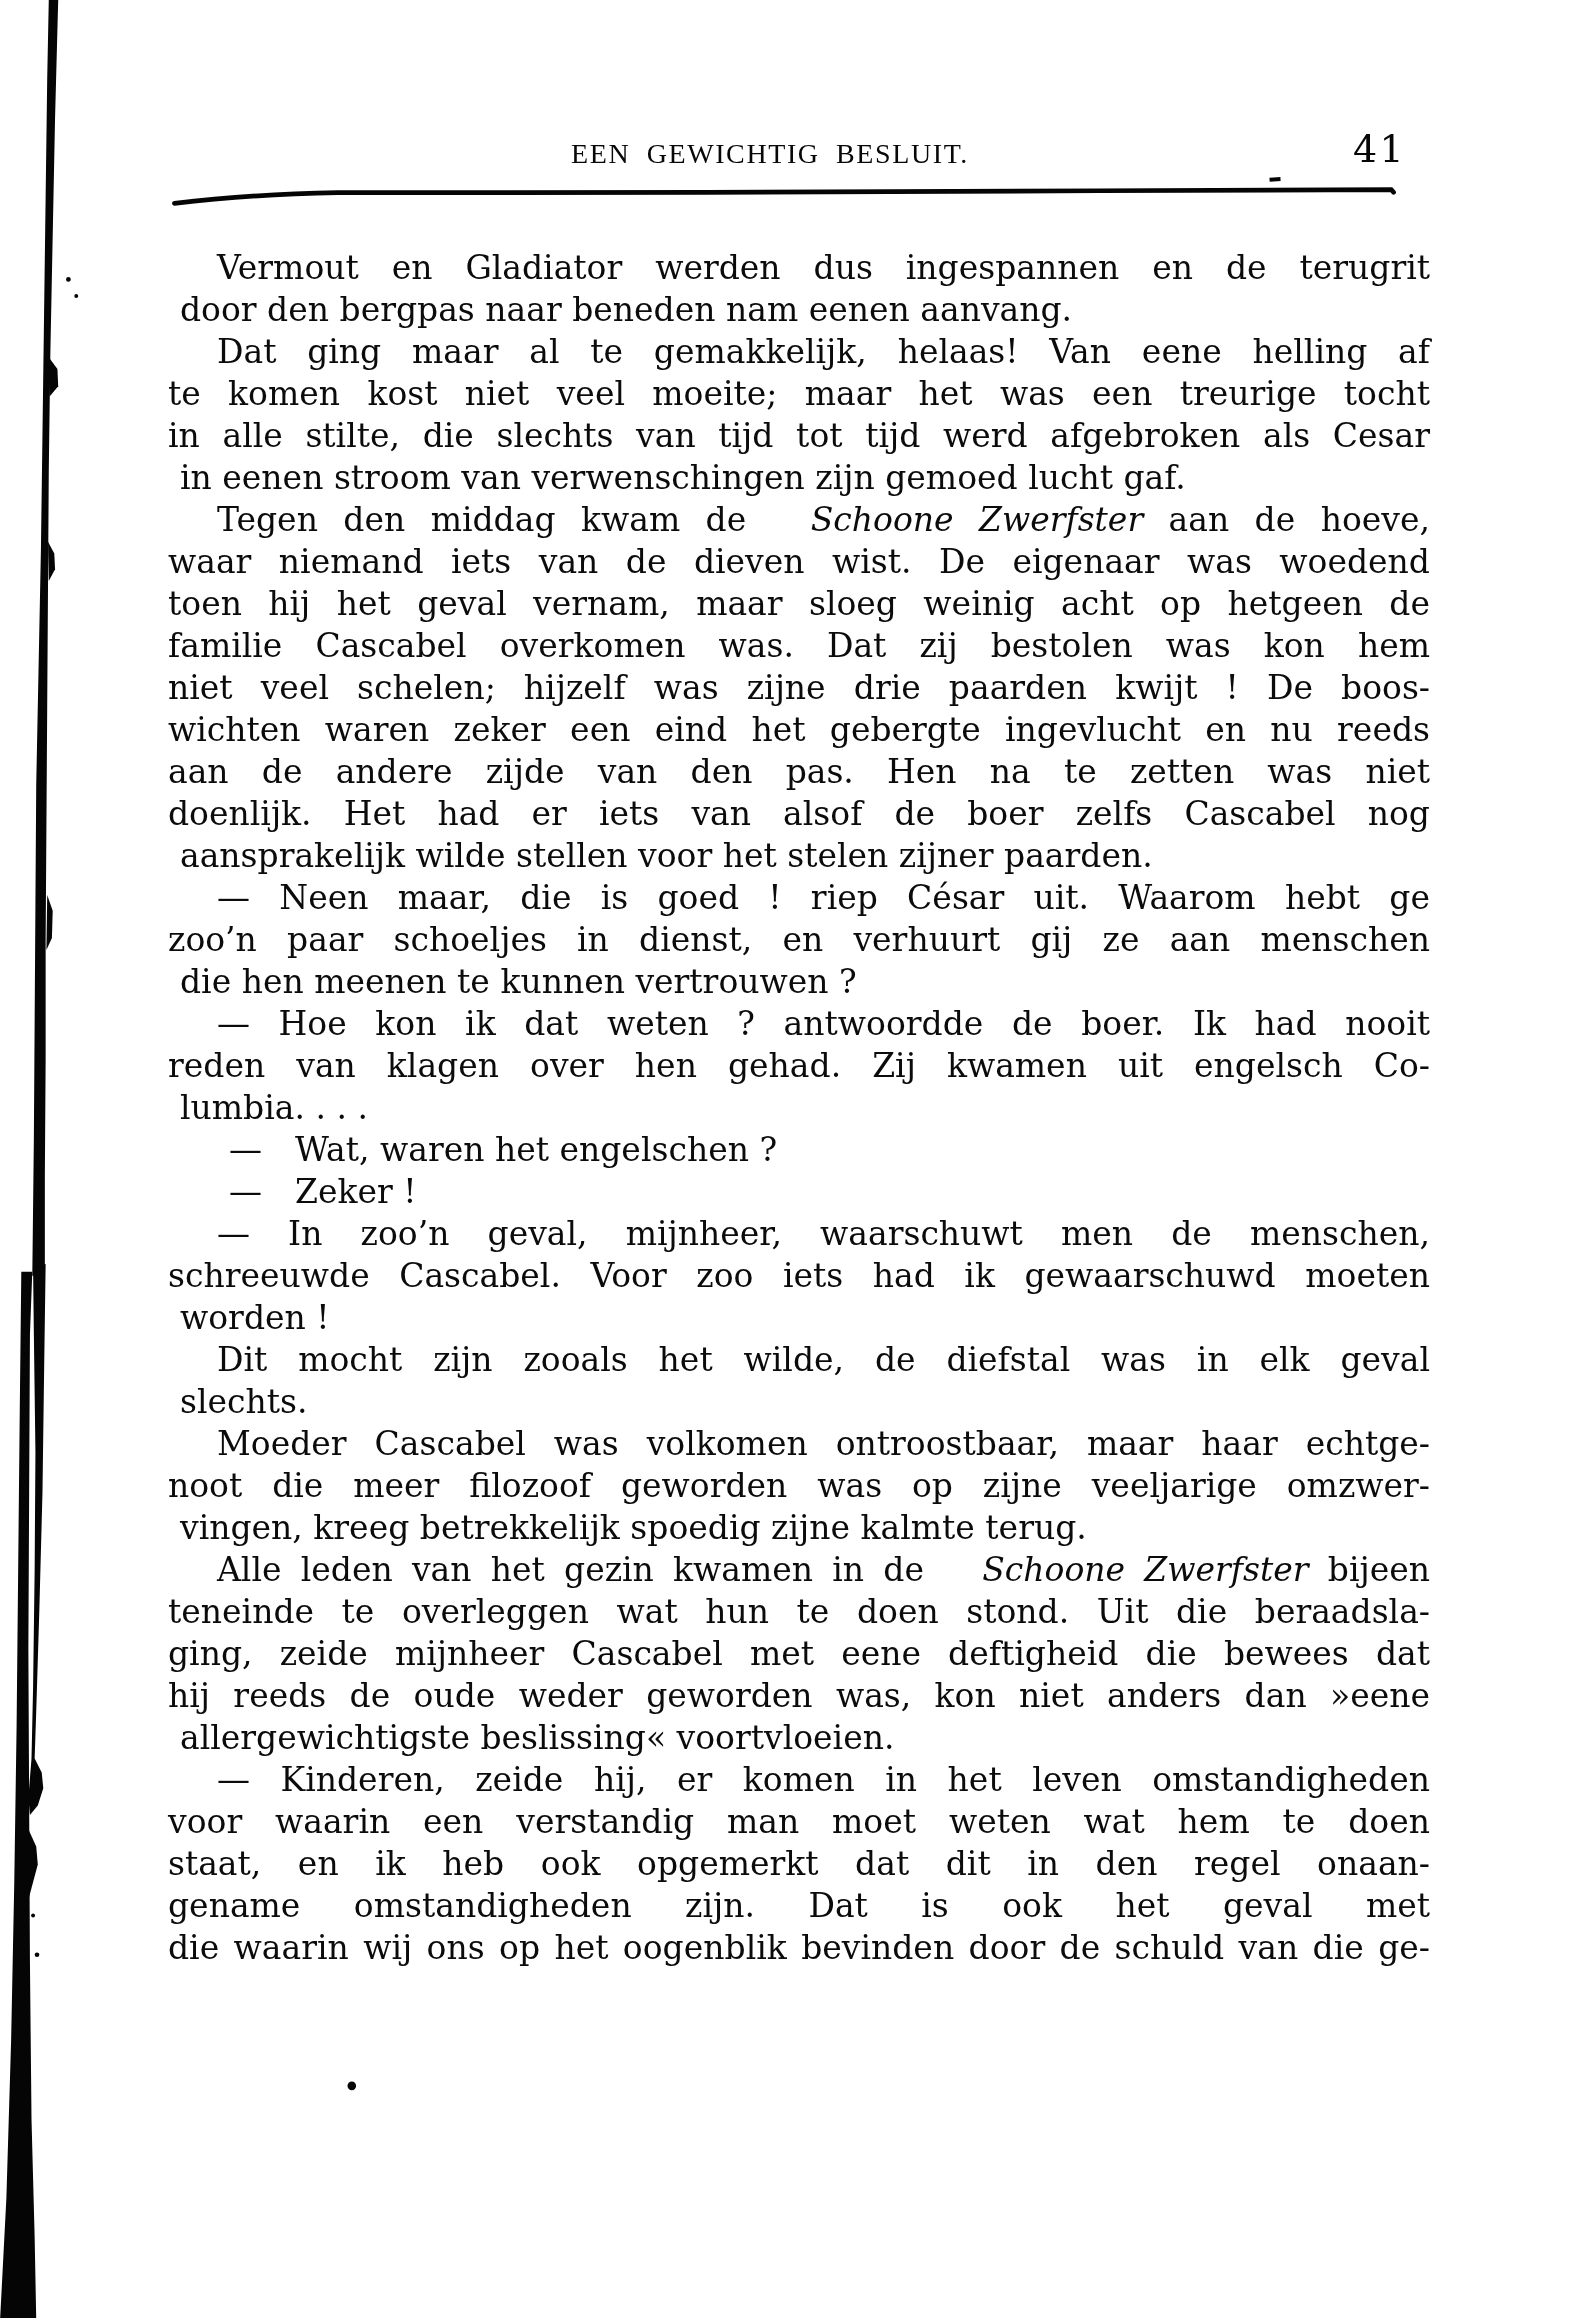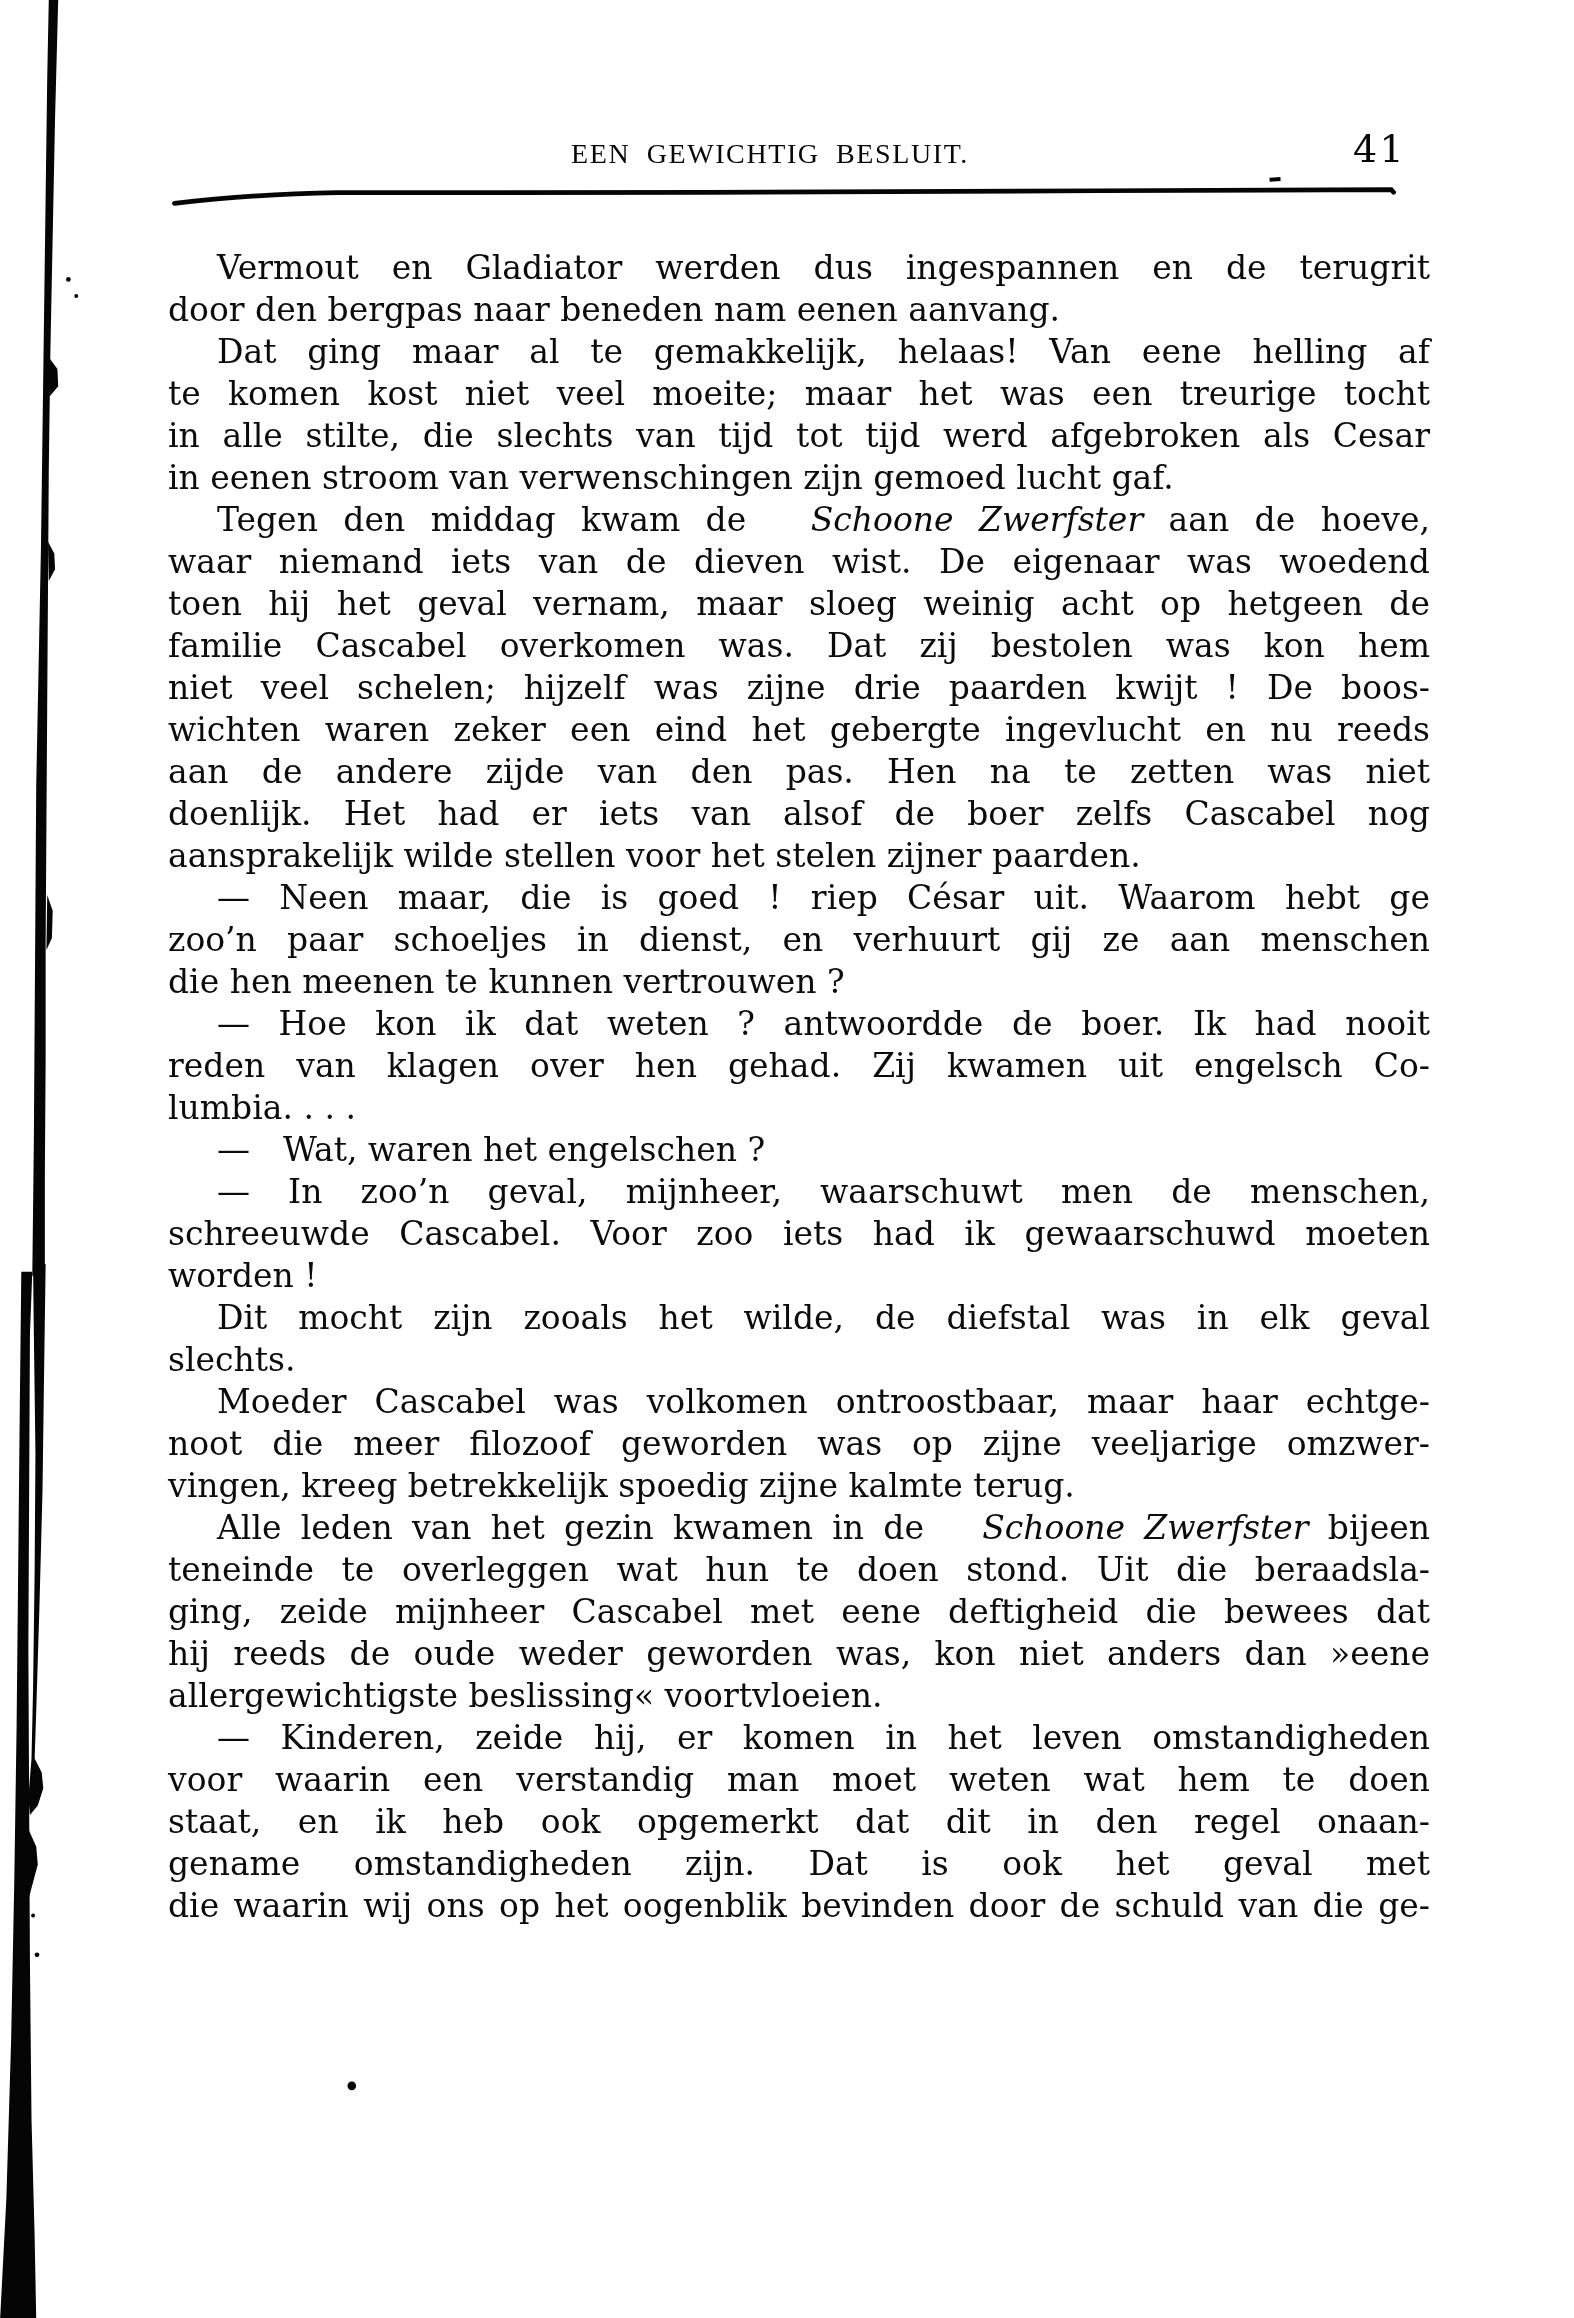--- a/index.html
+++ b/index.html
@@ -21,21 +21,21 @@
   .page-number {
     position: absolute; left: 1353px; top: 127px;
     font-size: 38px; letter-spacing: 2.4px; color: #070707;
   }
 
   .textblock {
     position: absolute; left: 168px; top: 247px; width: 1262px;
     font-size: 33px; line-height: 42px; color: #0b0b0b;
   }
   .line { text-align: justify; text-align-last: justify; height: 42px; white-space: nowrap; }
-  .line.nojust { text-align: center; text-align-last: left; }
+  .line.nojust { text-align: center; text-align-last: left; margin-left: 12px; }
   .line.indent { padding-left: 49px; }
   .it { font-style: italic; margin-left: 39px; }
 
   svg.artifacts { position: absolute; inset: 0; pointer-events: none; }
 </style>
 </head>
 <body>
 
 <div class="page">
 
@@ -59,20 +59,21 @@
       <div class="line"><span>aan de andere zijde van den pas. Hen na te zetten was niet</span></div>
       <div class="line"><span>doenlijk. Het had er iets van alsof de boer zelfs Cascabel nog</span></div>
       <div class="line nojust"><span>aansprakelijk wilde stellen voor het stelen zijner paarden.</span></div>
       <div class="line indent"><span>— Neen maar, die is goed ! riep César uit. Waarom hebt ge</span></div>
       <div class="line"><span>zoo’n paar schoeljes in dienst, en verhuurt gij ze aan menschen</span></div>
       <div class="line nojust"><span>die hen meenen te kunnen vertrouwen ?</span></div>
       <div class="line indent"><span>— Hoe kon ik dat weten ? antwoordde de boer. Ik had nooit</span></div>
       <div class="line"><span>reden van klagen over hen gehad. Zij kwamen uit engelsch Co-</span></div>
       <div class="line nojust"><span>lumbia. . . .</span></div>
       <div class="line indent nojust"><span>— Wat, waren het engelschen ?</span></div>
+      <div class="line indent nojust"><span>— Zeker !</span></div>
       <div class="line indent"><span>— In zoo’n geval, mijnheer, waarschuwt men de menschen,</span></div>
       <div class="line"><span>schreeuwde Cascabel. Voor zoo iets had ik gewaarschuwd moeten</span></div>
       <div class="line nojust"><span>worden !</span></div>
       <div class="line indent"><span>Dit mocht zijn zooals het wilde, de diefstal was in elk geval</span></div>
       <div class="line nojust"><span>slechts.</span></div>
       <div class="line indent"><span>Moeder Cascabel was volkomen ontroostbaar, maar haar echtge-</span></div>
       <div class="line"><span>noot die meer filozoof geworden was op zijne veeljarige omzwer-</span></div>
       <div class="line nojust"><span>vingen, kreeg betrekkelijk spoedig zijne kalmte terug.</span></div>
       <div class="line indent"><span>Alle leden van het gezin kwamen in de </span><span class="it">Schoone Zwerfster</span><span> bijeen</span></div>
       <div class="line"><span>teneinde te overleggen wat hun te doen stond. Uit die beraadsla-</span></div>

